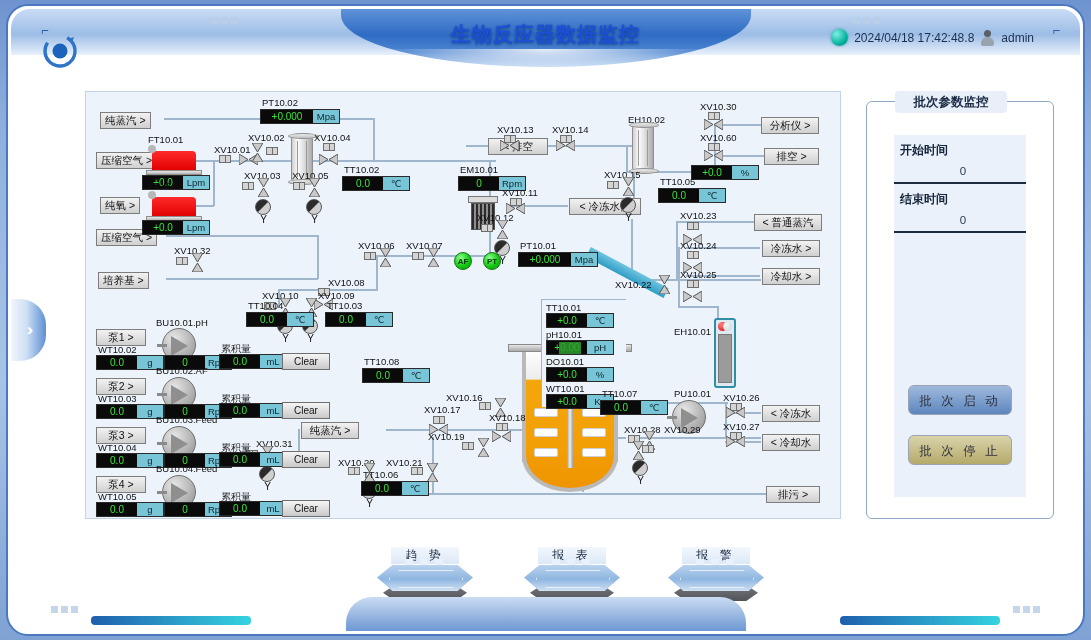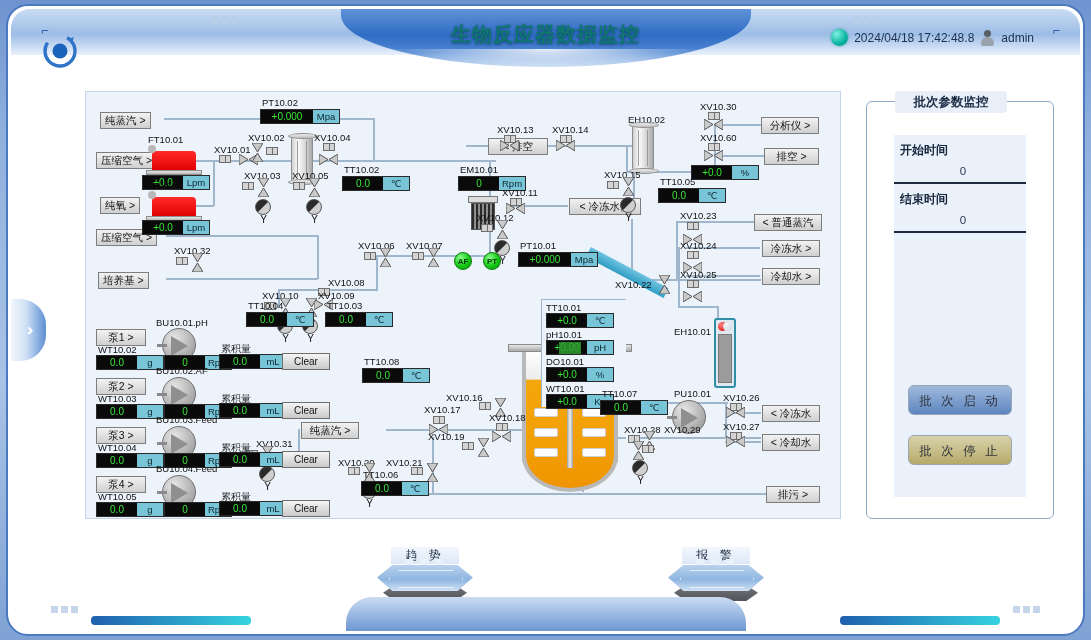--- a/index.html
+++ b/index.html
@@ -33,21 +33,21 @@
     background:linear-gradient(180deg,#5f93d8 0%,#2f6cc4 45%,#4f86d2 75%,#bcd6f2 100%);
     border-bottom-left-radius:50% 52px; border-bottom-right-radius:50% 52px;
   }
   .hdr-center-glow{
     position:absolute; left:50%; transform:translateX(-50%); top:40px;
     width:330px;height:26px;
     background:radial-gradient(ellipse at 50% 0%,rgba(255,255,255,.85),rgba(255,255,255,0) 70%);
   }
   #app-title{
     position:absolute; left:50%; transform:translateX(-50%); top:12px;
-    color:#0f766e; font-size:20px; font-weight:bold; letter-spacing:1px;
+    color:#1d4ed8; font-size:20px; font-weight:bold; letter-spacing:1px;
     text-shadow:0 1px 3px rgba(0,40,90,.7); white-space:nowrap; z-index:4;
   }
   .corner-mark{ position:absolute; top:14px; color:#2d5ea8; font-size:13px; z-index:4;}
   .corner-mark.l{ left:30px; }
   .corner-mark.r{ right:20px; }
   .hdr-dots{ position:absolute; top:8px; display:flex; gap:3px; z-index:4;}
   .hdr-dots span{ width:7px;height:7px;background:#b9cfe9; display:block;}
   .hdr-dots.l{ left:200px;} .hdr-dots.r{ right:200px;}
   #logo{
     position:absolute; left:30px; top:23px; width:38px;height:38px; z-index:5;
@@ -952,20 +952,30 @@
   <div class="navbtn" style="left:366px;top:538px;">
     <div class="cap">趋 势</div>
     <div class="tabs">
           <i></i>
           <i></i>
           <i></i>
         </div>
     <div class="shadow"></div>
     <div class="pad"></div>
   </div>
+  <div class="navbtn" style="left:513px;top:538px;">
+    <div class="cap">报 表</div>
+    <div class="tabs">
+          <i></i>
+          <i></i>
+          <i></i>
+        </div>
+    <div class="shadow"></div>
+    <div class="pad"></div>
+  </div>
   <div class="navbtn" style="left:657px;top:538px;">
     <div class="cap">报 警</div>
     <div class="tabs">
           <i></i>
           <i></i>
           <i></i>
         </div>
     <div class="shadow"></div>
     <div class="pad"></div>
   </div>

